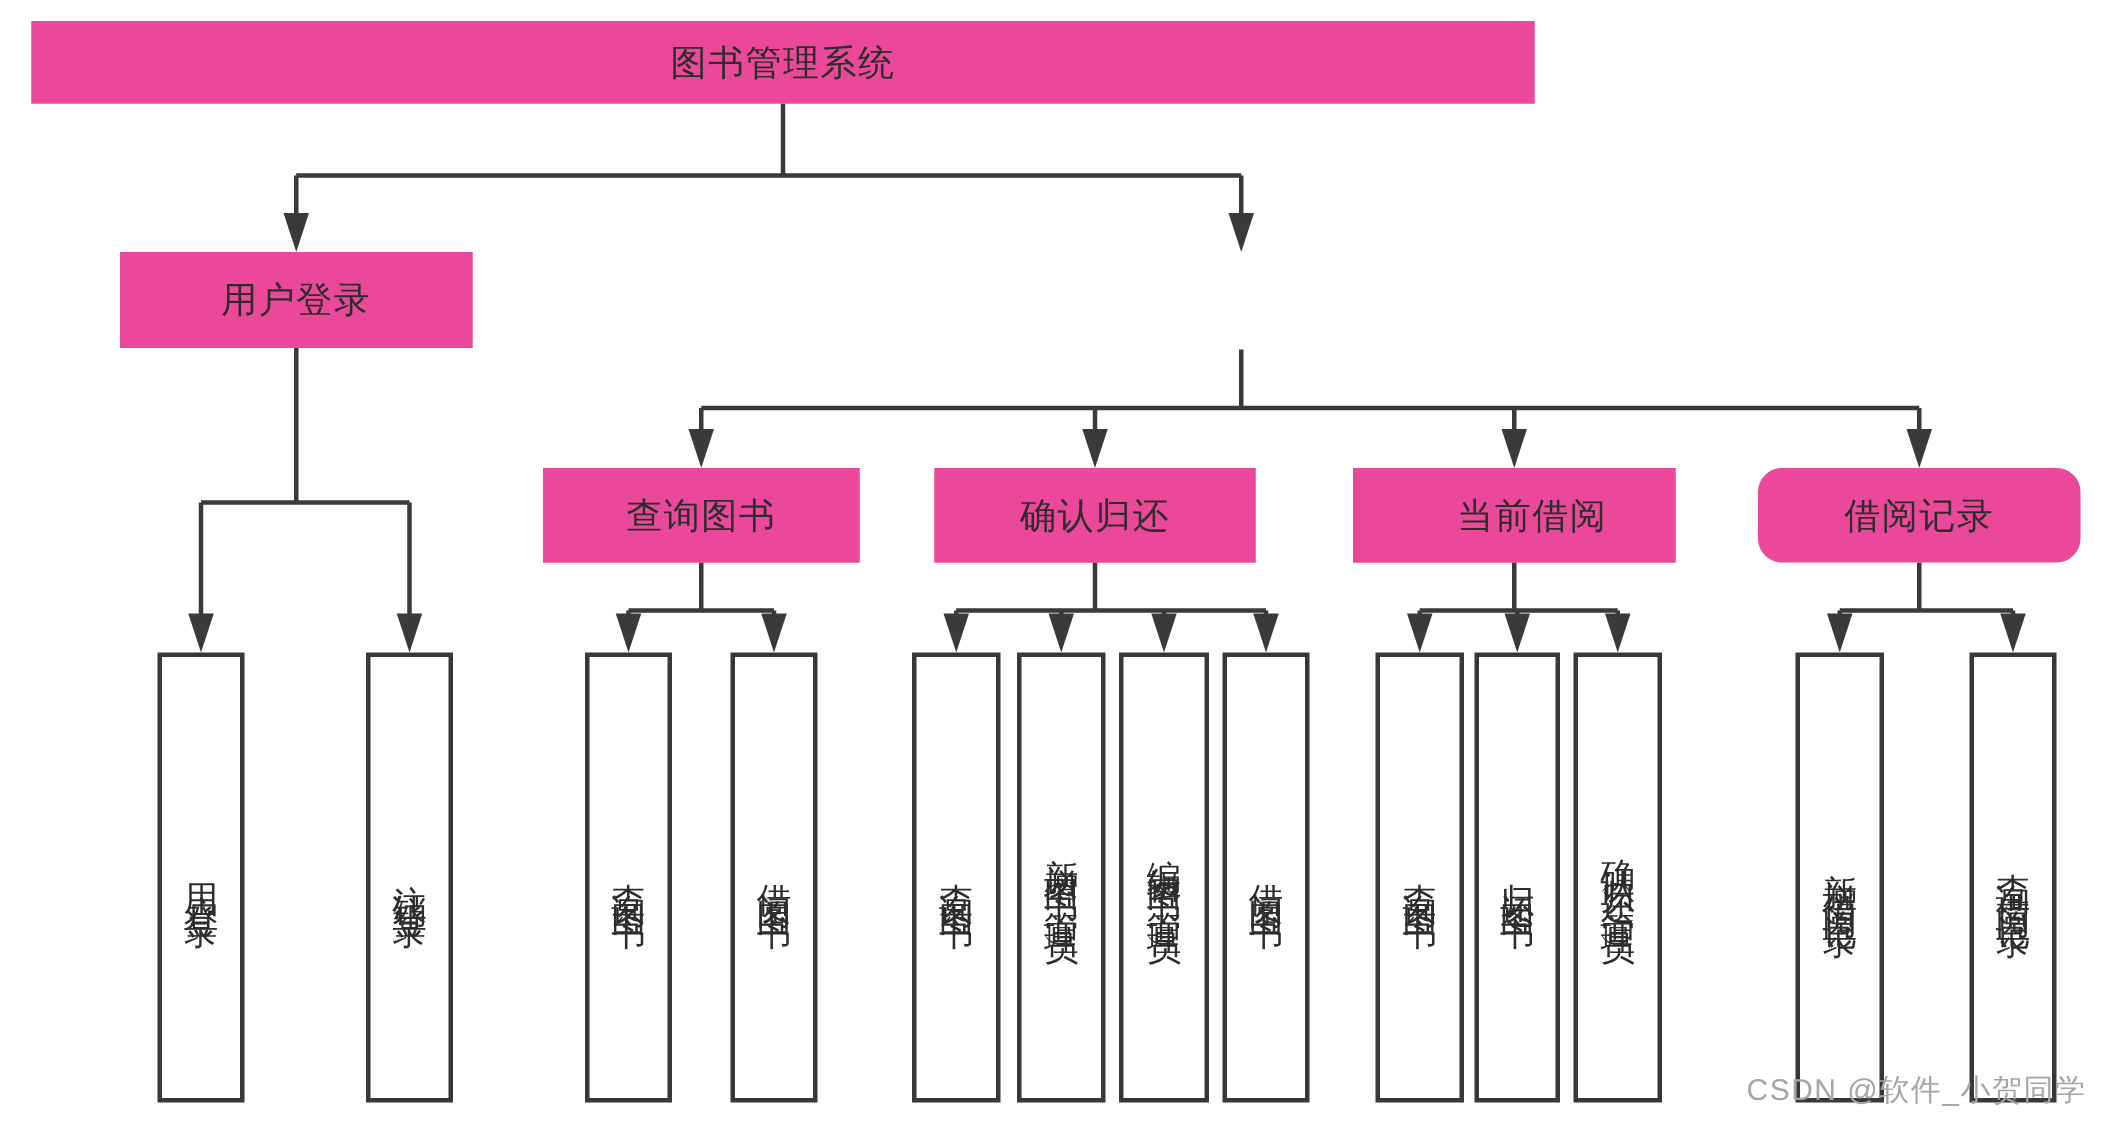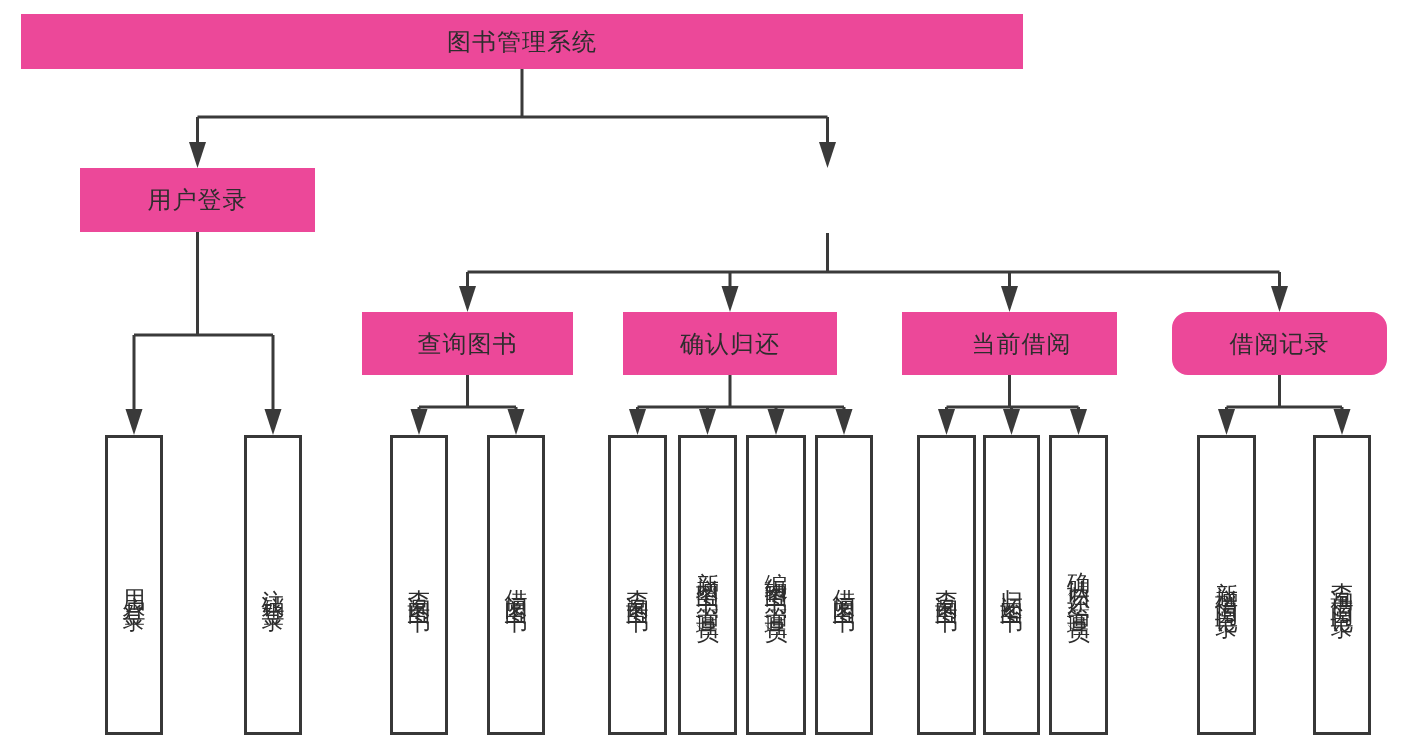--- a/index.html
+++ b/index.html
@@ -167,14 +167,15 @@
     <span class="vlabel">确认归还（管理员）</span>
   </div>
 
   <div class="vbox" style="left:1197px; width:59px;">
     <span class="vlabel">新增借阅记录</span>
   </div>
   <div class="vbox" style="left:1313px; width:58px;">
     <span class="vlabel">查询借阅记录</span>
   </div>
 
+  <div id="watermark">CSDN @软件_小贺同学</div>
 
 </div>
 
 </body></html>

